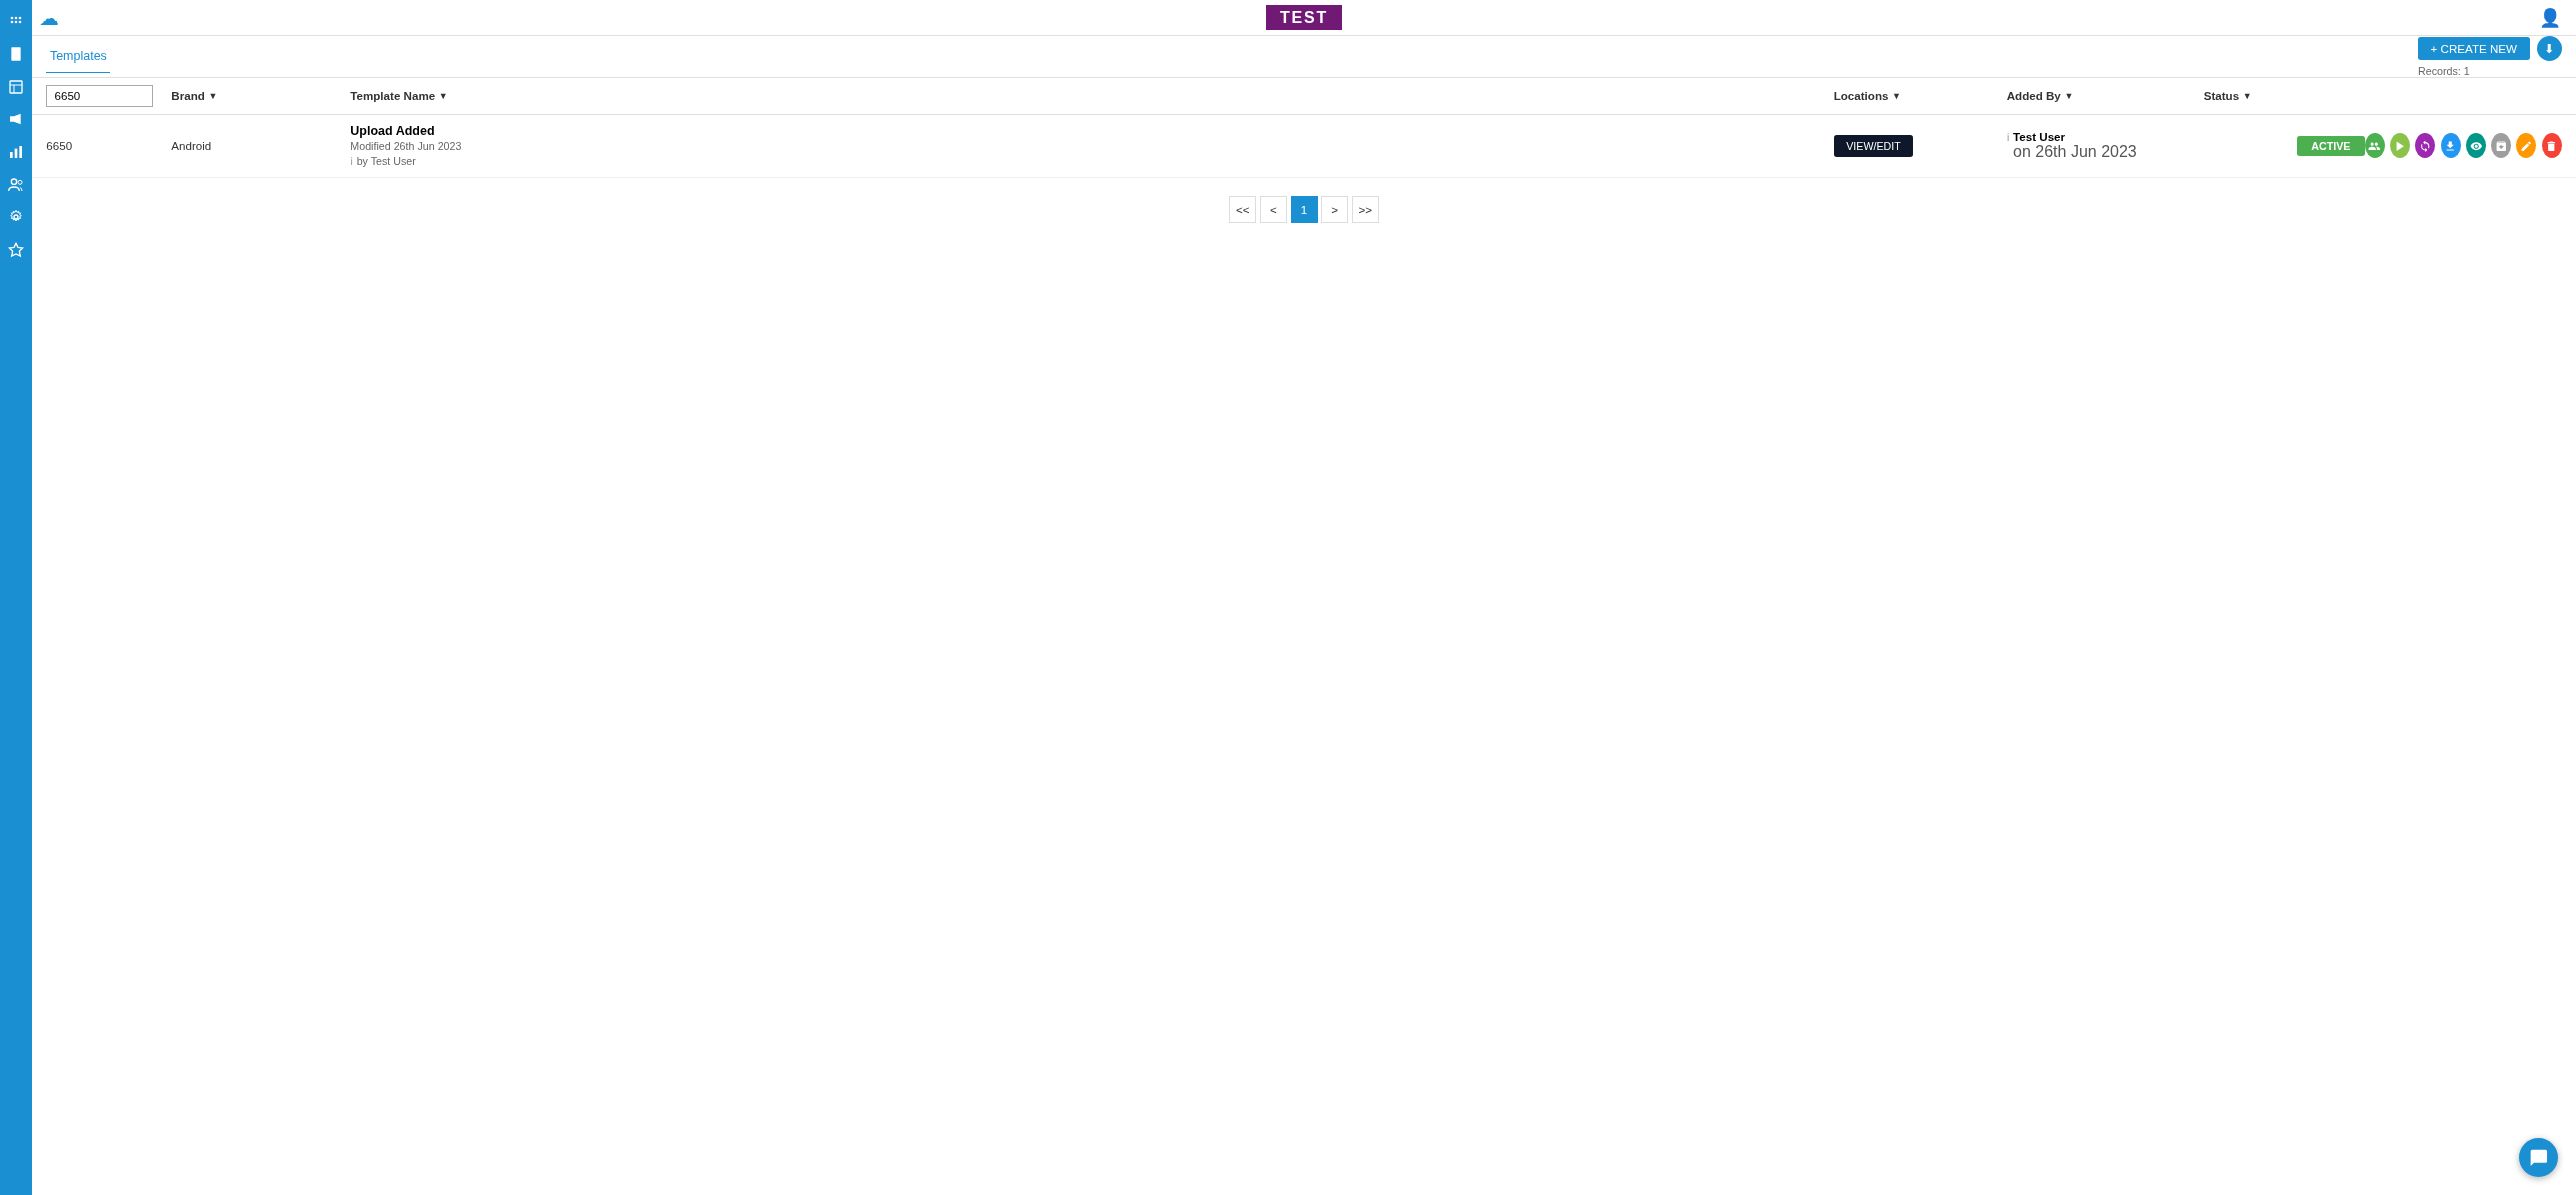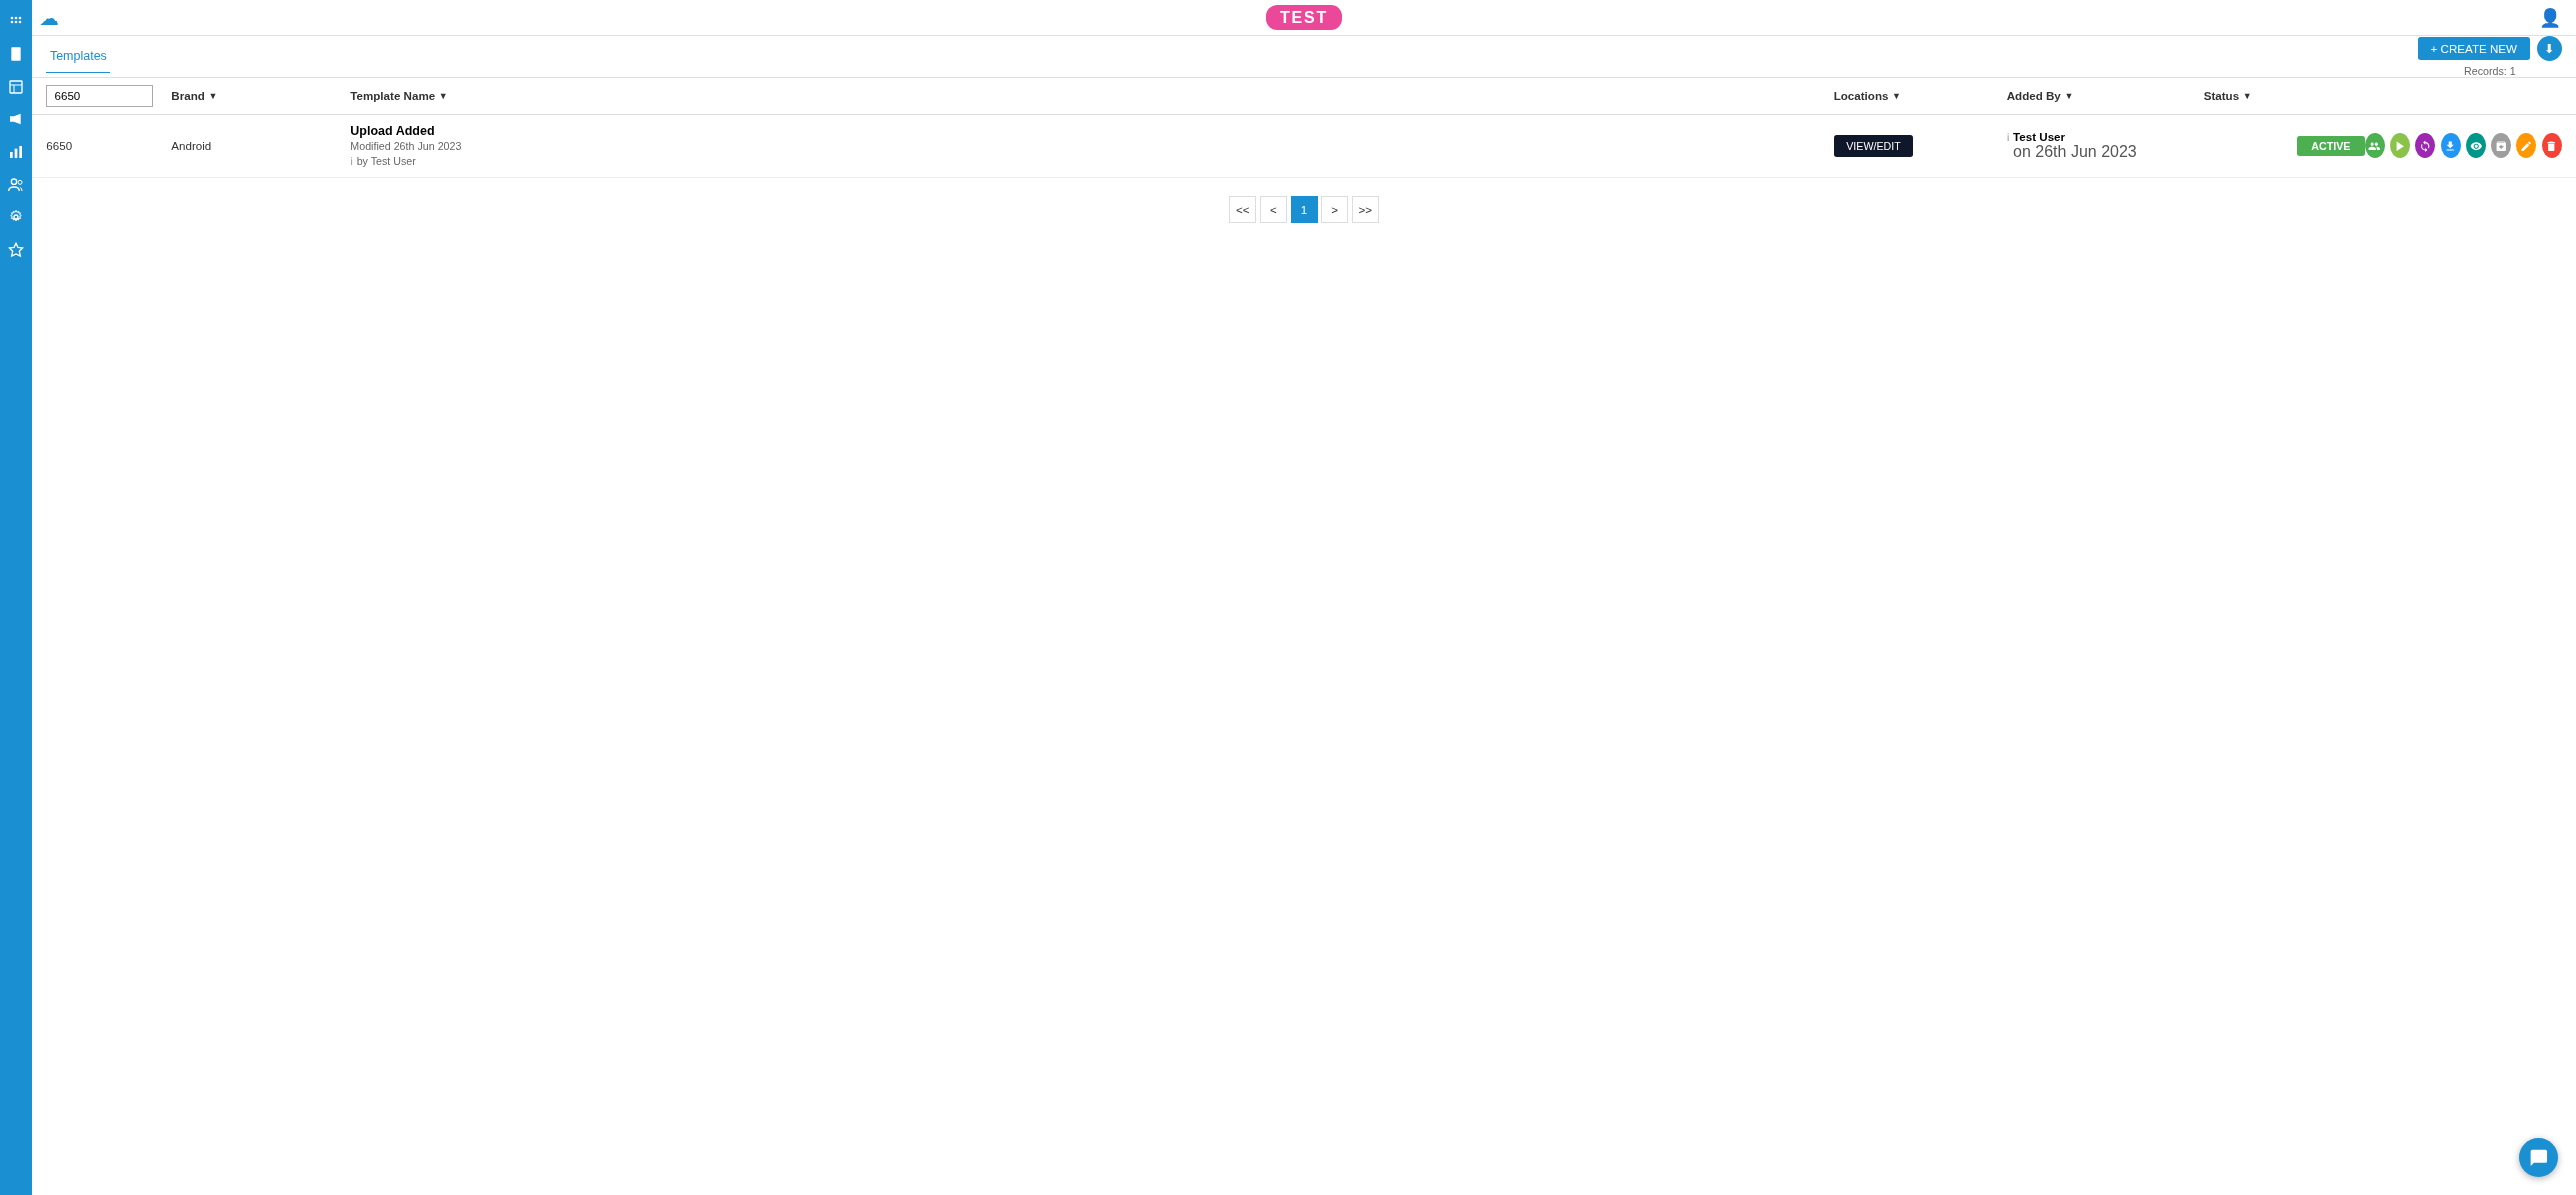--- a/index.html
+++ b/index.html
@@ -41,27 +41,26 @@
     .topbar {
       height: 36px;
       border-bottom: 0.9px solid #e0e0e0;
       display: flex;
       align-items: center;
       justify-content: center;
       position: relative;
       background: #fff;
     }
     .topbar-logo {
-      background: #ec4899;
+      background: #701a75;
       color: #fff;
       font-weight: bold;
       font-size: 16px;
       padding: 3.6px 14.3px;
       letter-spacing: 1.8px;
-      border-radius: 11px;
     }
     .topbar-right {
       position: absolute;
       right: 14.3px;
       top: 50%;
       transform: translateY(-50%);
       display: flex;
       align-items: center;
       gap: 7.2px;
     }
@@ -351,21 +350,21 @@
     </div>
     <div class="topbar-logo">TEST</div>
     <div class="topbar-right">
       <span style="font-size:18px; color:#1a8fd1; cursor:pointer;">👤</span>
     </div>
   </div>
 
   <div class="tabbar">
     <div class="tab-item">Templates</div>
     <div class="tabbar-actions">
-      <div style="display:flex; flex-direction:column; align-items:center; gap:3.6px;">
+      <div style="display:flex; flex-direction:column; align-items:flex-start; gap:3.6px;">
         <div style="display:flex; align-items:center; gap:7.2px;">
           <button class="btn-create-new">+ CREATE NEW</button>
           <button class="download-btn">⬇</button>
         </div>
         <div class="records-label">Records: 1</div>
       </div>
     </div>
   </div>
 
   <div class="table-container">

